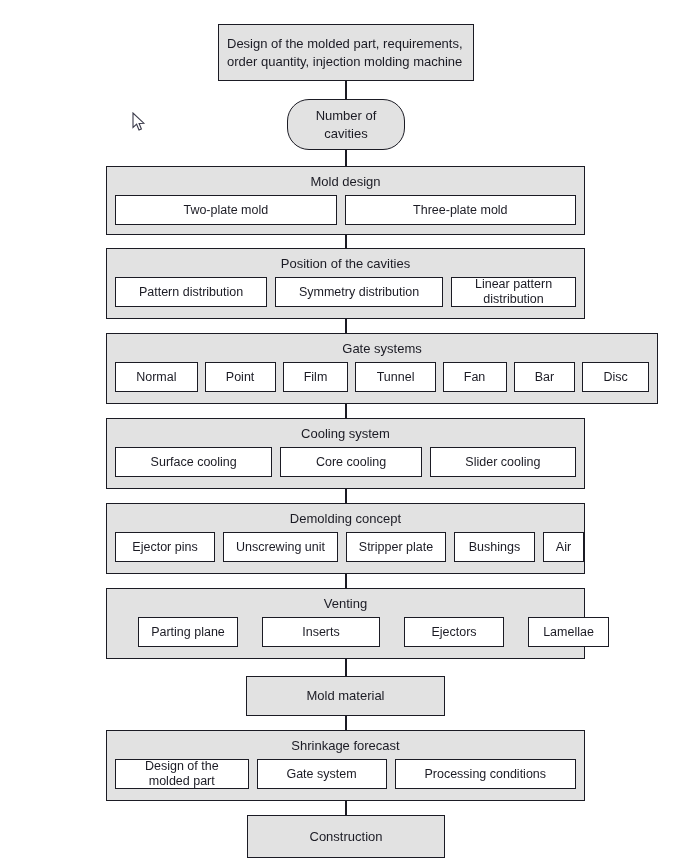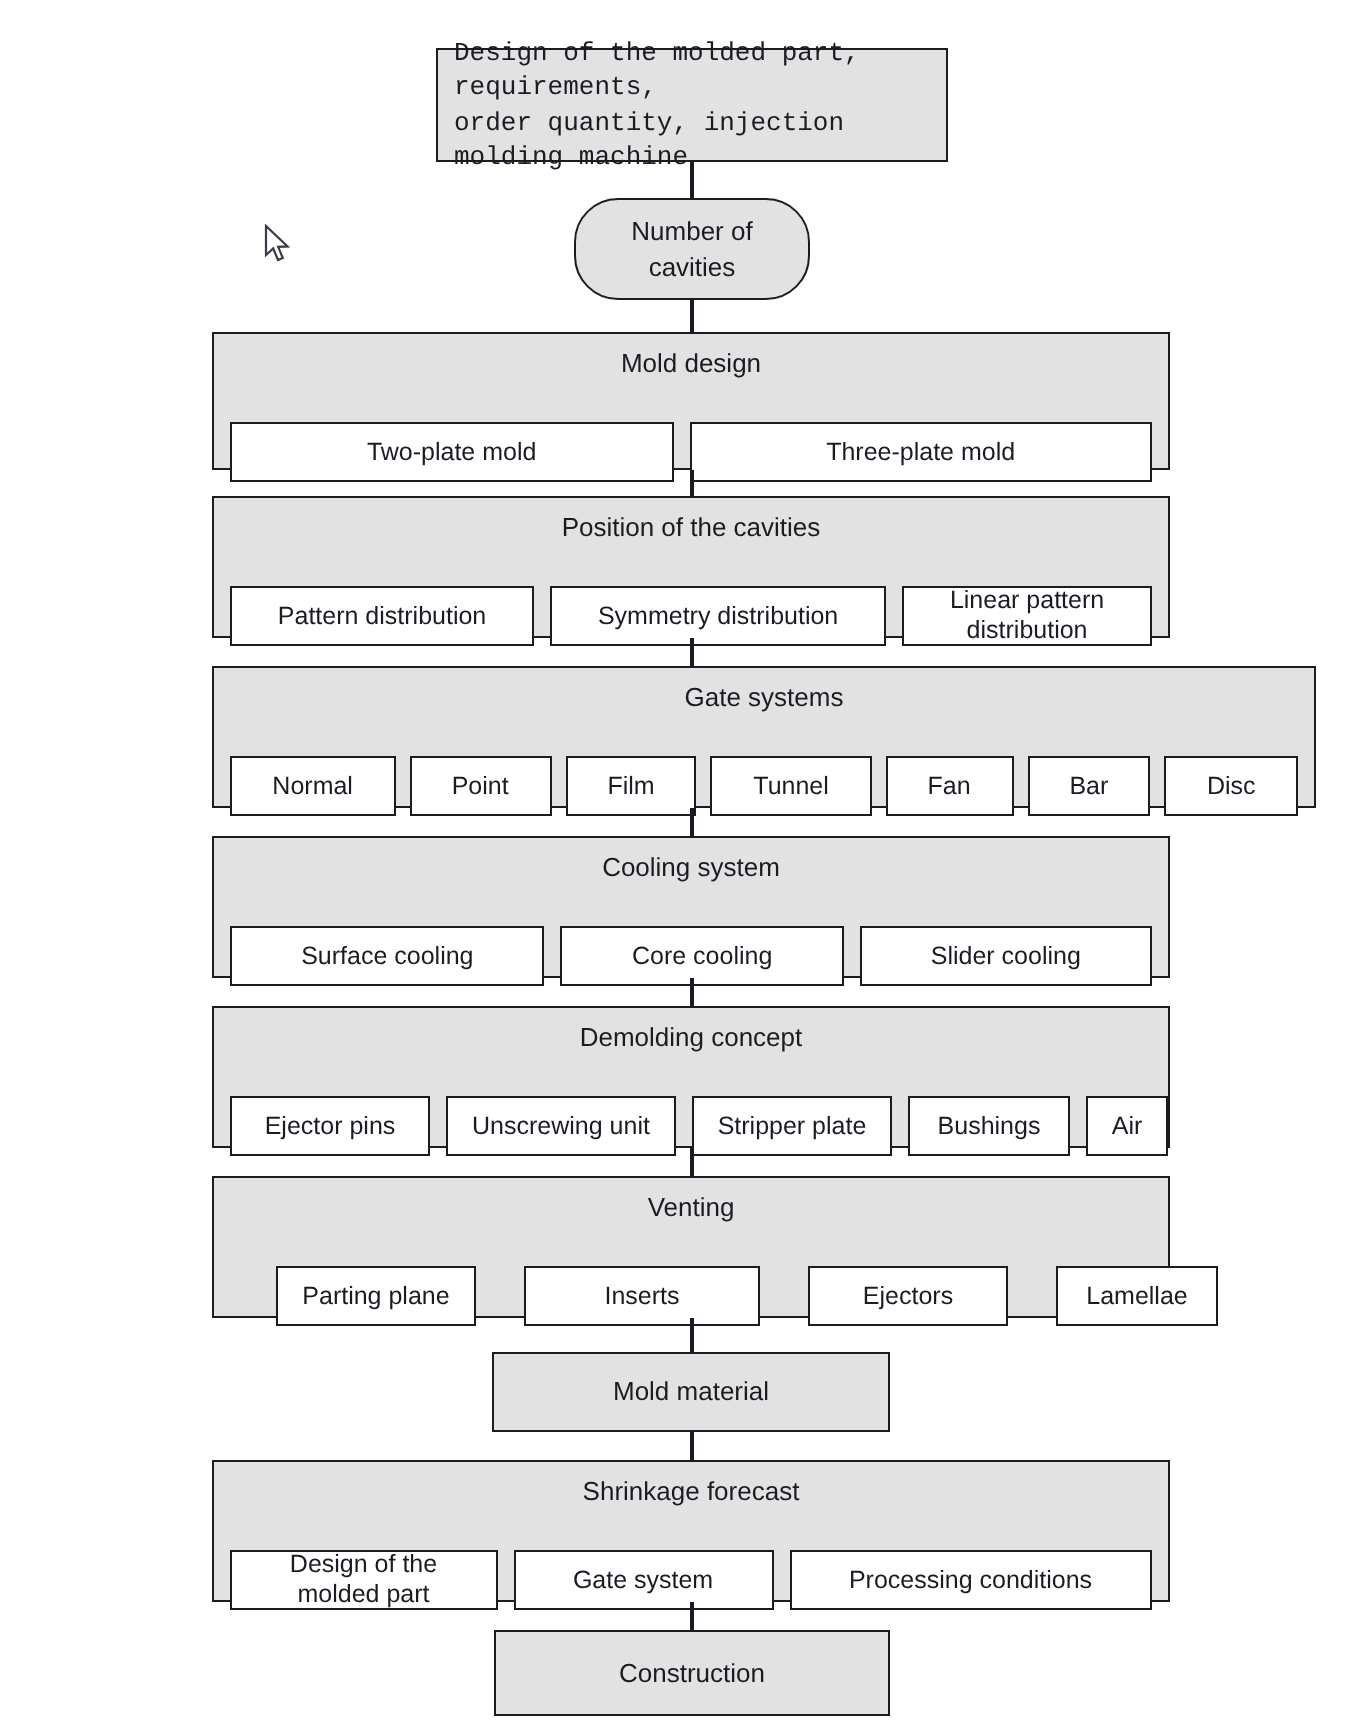--- a/index.html
+++ b/index.html
@@ -48,21 +48,21 @@
     box-sizing: border-box;
     display: flex;
     flex-direction: column;
     padding: 0;
   }
   .group-title {
     text-align: center;
     font-size: 13px;
     line-height: 1;
     padding-top: 8px;
-    padding-bottom: 23px;
+    padding-bottom: 7px;
   }
   .chips {
     display: flex;
     flex-direction: row;
     align-items: stretch;
     gap: 8px;
     padding: 0 8px 9px 8px;
     box-sizing: border-box;
   }
   .chips.inset {
@@ -103,21 +103,21 @@
   }
 </style>
 </head>
 <body>
 
 <div id="flow">
 
   <div class="conn" style="left:345px; top:81px; height:18px;"></div>
 
   <div class="node" style="left:218px; top:24px; width:256px; height:57px;">
-    <span class="left-text" style="white-space:pre-line; text-align:left; width:100%;font-family:Liberation Mono, monospace;">Design of the molded part, requirements,
+    <span class="left-text" style="white-space:pre-line; text-align:left; width:100%;">Design of the molded part, requirements,
 order quantity, injection molding machine</span>
   </div>
 
   <div class="node" style="left:287px; top:99px; width:118px; height:51px;border-radius:22px;">
     <span style="white-space:pre-line;">Number of
 cavities</span>
   </div>
 
   <div class="conn" style="left:345px; top:150px; height:16px;"></div>
 

